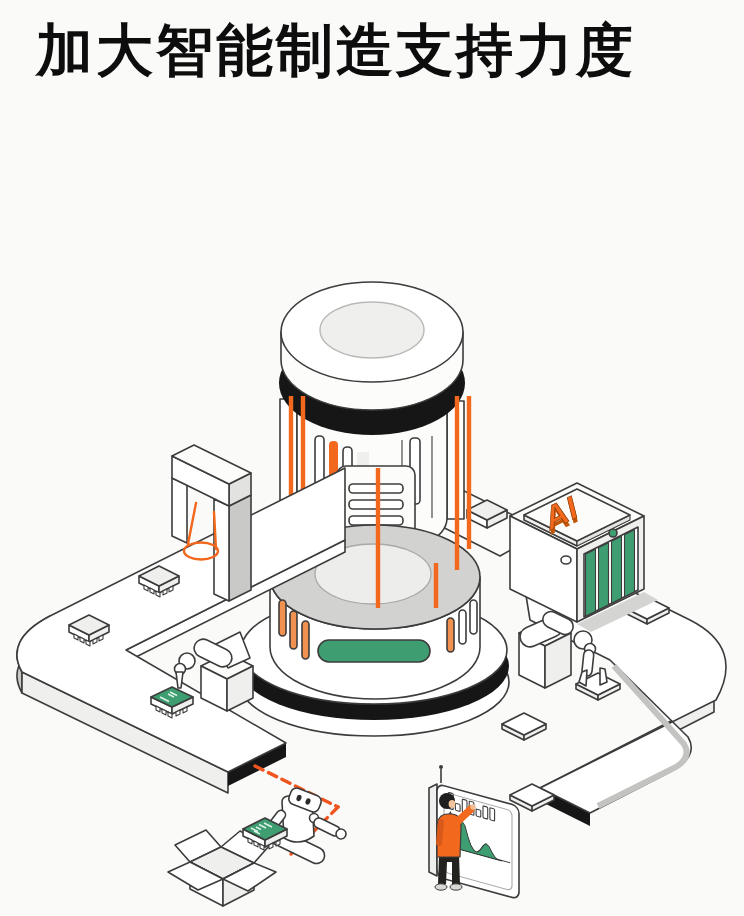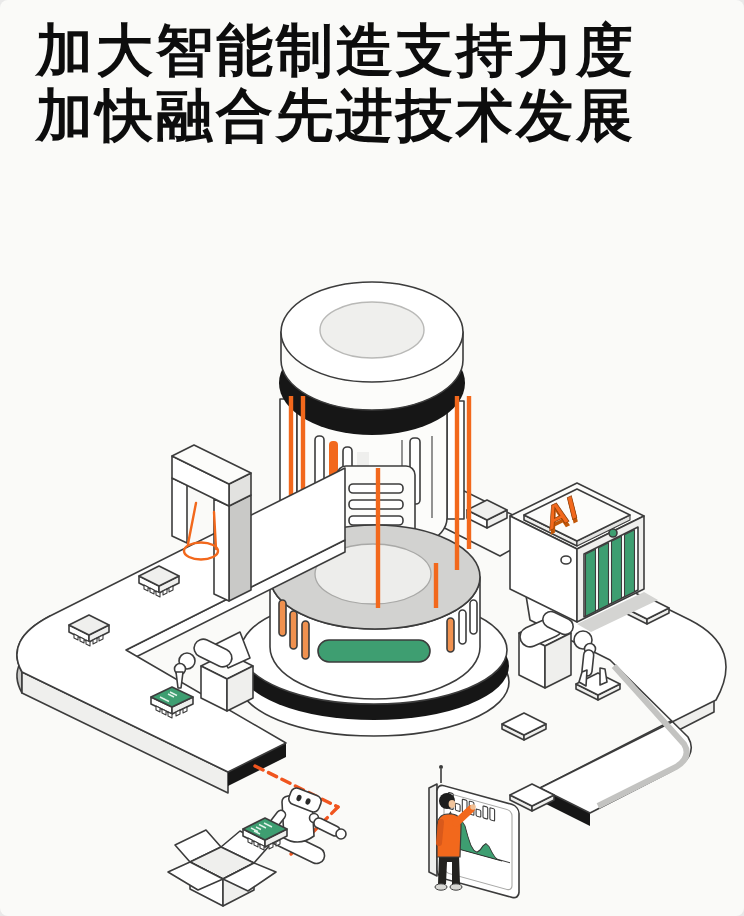--- a/index.html
+++ b/index.html
@@ -1,17 +1,17 @@
 <!DOCTYPE html>
 <html><head>
 <meta charset="utf-8">
 <style>
   html,body{margin:0;padding:0;}
   body{background:#e9e9e9;font-family:"Liberation Sans", sans-serif;}
-  #stage{position:relative;width:744px;height:916px;background:#FAFAF8;overflow:hidden;border-radius:8px;}
+  #stage{position:relative;width:744px;height:916px;background:#FAFAF8;overflow:hidden;}
   #headline{position:absolute;left:36px;top:18px;z-index:2;color:#0D0D0D;
     font-weight:900;font-size:57px;line-height:1.14;letter-spacing:3px;
     font-family:"Liberation Sans", sans-serif;}
   #scene{position:absolute;left:0;top:0;z-index:1;}
   .ln{stroke:#3C3C3C;stroke-width:1.6;stroke-linejoin:round;stroke-linecap:round;}
   .th{stroke:#3C3C3C;stroke-width:1.1;stroke-linejoin:round;}
   .w{fill:#FFFFFF;}
   .w2{fill:#FCFCFA;}
   .lg{fill:#EFEFED;}
   .mg{fill:#C9C9C7;}
@@ -25,21 +25,20 @@
   .cone{stroke:#F2681C;stroke-width:2.4;fill:none;stroke-linecap:round;}
   .dash{stroke:#F0551F;stroke-width:3.4;fill:none;stroke-dasharray:9 6;stroke-linecap:round;}
   .dashbar{fill:#FFFFFF;stroke:#3C3C3C;stroke-width:1.1;}
 </style>
 </head>
 <body>
 
 <div id="stage">
   <div id="headline">
     <div>加大智能制造支持力度</div>
-    <div>加快融合先进技术发展</div>
   </div>
 
   <svg id="scene" width="744" height="916" viewBox="0 0 744 916">
 
     <g>
       <path class="w2 ln" d="M300,455 L345,432 L545,531 L500,556 Z"></path>
       <g transform="translate(487,510)">
         <path class="w ln" d="M-20,0 L0,10 L0,18 L-20,8 Z"></path>
         <path class="lg ln" d="M0,10 L20,0 L20,8 L0,18 Z"></path>
         <path class="lg ln" d="M-20,0 L0,-10 L20,0 L0,10 Z"></path>

